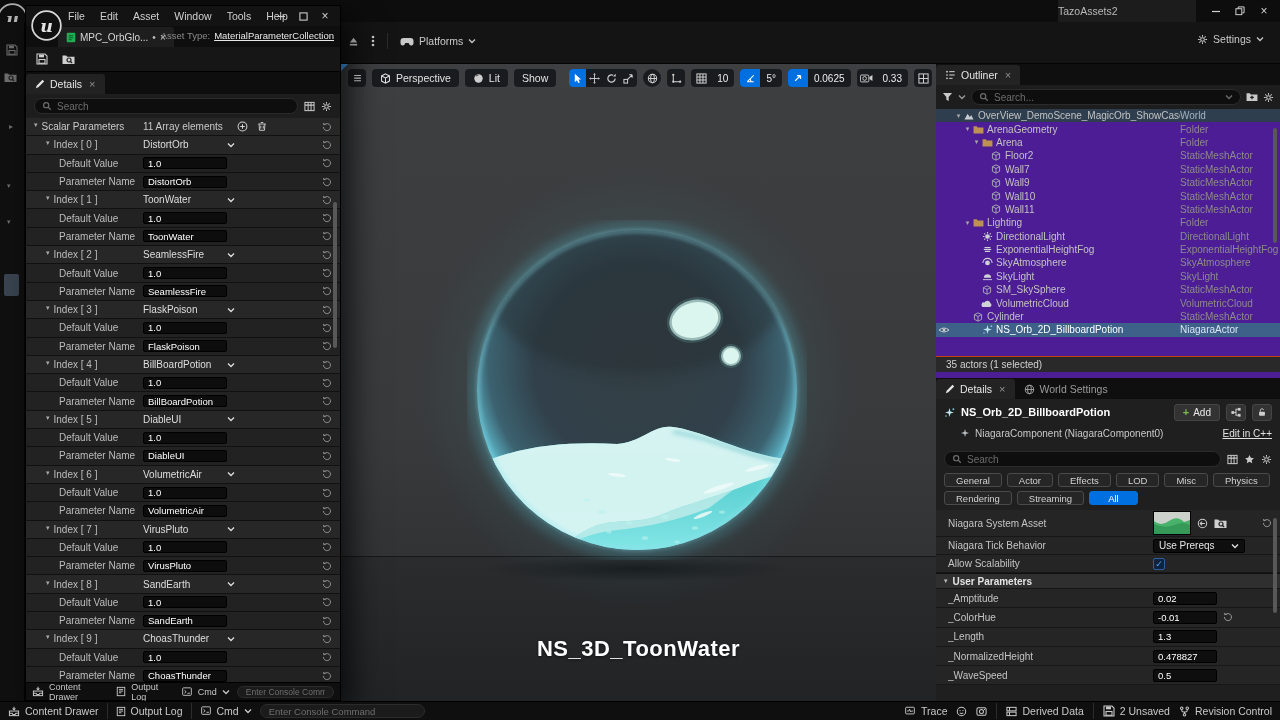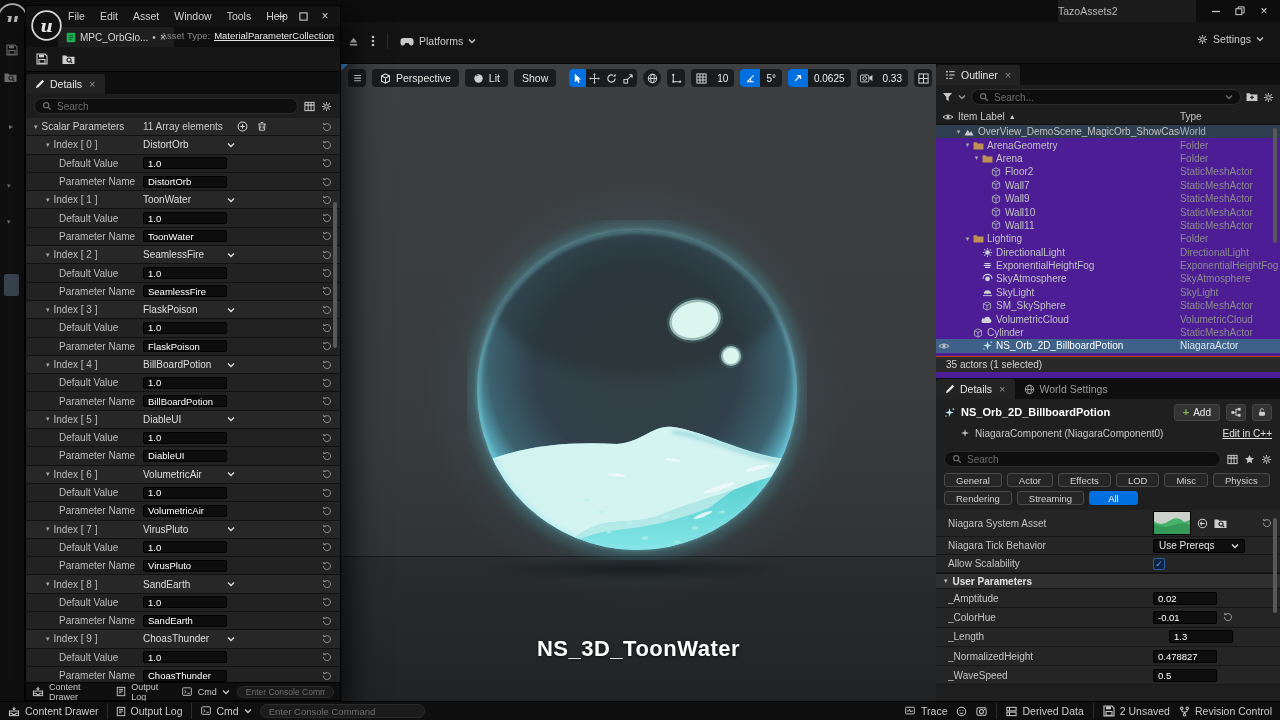--- a/index.html
+++ b/index.html
@@ -117,21 +117,21 @@
 .mpc-tab{height:20px;background:#1e1e1e;border-radius:3px 3px 0 0;display:flex;align-items:center;gap:4px;padding:0 8px;color:#d6d6d6}
 .assettype{position:absolute;right:6px;top:4px;font-size:9.5px;color:#8a8a8a;display:flex;gap:4px;align-items:center}
 .assettype .val{color:#e8e8e8;text-decoration:underline}
 .mpc-toolbar{height:25px;background:#161616;border-bottom:1px solid #000;display:flex;align-items:center;gap:14px;padding:0 10px;color:#d0d0d0}
 .mpc-dtabs{height:22px;background:#0e0e0e;display:flex;align-items:flex-end}
 .mpc-dtabs .tab.active{background:#222}
 .mpc-search{height:24px;display:flex;align-items:center;gap:6px;padding:0 8px;background:#1d1d1d}
 .mpc-content{position:absolute;left:0;top:112px;width:314px;height:566px;overflow:hidden;background:#1b1b1b}
 .mrow{height:18.3px;display:flex;align-items:center;border-bottom:1px solid #111;background:#222;position:relative;padding-right:8px;color:#bdbdbd}
 .mrow.idx{background:#272727}
-.mlabel{width:117px;flex:none;display:flex;align-items:center;gap:4px;overflow:hidden;white-space:nowrap}
+.mlabel{width:117px;flex:none;display:flex;align-items:flex-start;gap:4px;overflow:hidden;white-space:nowrap}
 .mlabel .arr{font-size:7px;color:#a8a8a8}
 .minput{width:84px;height:12px;background:#0d0d0d;border:1px solid #000;border-radius:2px;color:#fff;font-size:9.5px;padding:0 4px;font-family:inherit;flex:none}
 .mdrop{width:92px;display:flex;align-items:center;justify-content:space-between;color:#dedede;flex:none}
 .mreset{margin-left:auto;color:#909090}
 .arricons{display:flex;gap:9px;margin-left:14px;color:#d4d4d4}
 .mpc-bottom{position:absolute;left:0;bottom:0;width:314px;height:18px;background:#0f0f0f;border-top:1px solid #000;display:flex;align-items:center;gap:7px;padding:0 6px;font-size:9px;color:#c6c6c6}
 .mpc-bottom .console{width:100px;height:12px}
 .mpc-bottom .console input{font-size:8.5px}
 </style>
 </head>
@@ -479,31 +479,20 @@
               <path d="M6.5 4v4M4.5 6h4" stroke="#1d1d1d" stroke-width="1.4"></path>
             </svg>
           </span>
         <span class="ic" style="color:#c9c9c9">
             <svg width="11" height="11" viewBox="0 0 12 12" fill="none" stroke="currentColor" stroke-width="1.1">
               <circle cx="6" cy="6" r="2"></circle>
               <path d="M6 1v2M6 9v2M1 6h2M9 6h2M2.5 2.5l1.4 1.4M8.1 8.1l1.4 1.4M9.5 2.5L8.1 3.9M3.9 8.1L2.5 9.5"></path>
             </svg>
           </span>
       </div>
-      <div class="ol-head">
-        <span class="ic">
-            <svg width="12" height="8" viewBox="0 0 12 8">
-              <path d="M1 4Q6 0 11 4 6 8 1 4Z" fill="none" stroke="currentColor"></path>
-              <circle cx="6" cy="4" r="1.4" fill="currentColor"></circle>
-            </svg>
-          </span>
-        <span>Item Label</span>
-        <span style="font-size:7px;color:#cfcfcf">▲</span>
-        <span class="typecol">Type</span>
-      </div>
       <div class="ol-rows">
           <div class="ol-row ctx">
             <span class="eyeslot"></span>
             <span style="width: 2px; flex: 0 0 auto;"></span>
             <span class="arr">▾</span>
             <span class="ic oic ic-world">
               <svg width="12" height="9" viewBox="0 0 12 10">
                 <path d="M1 9.5L4.5 3l2.4 4L8.4 4.4 11 9.5Z" fill="currentColor"></path>
               </svg>
             </span>
@@ -887,21 +876,21 @@
           <div class="prow" style="height: 19.3px;">
             <span class="plabel">_ColorHue</span>
             <input class="pinput" value="-0.01" style="">
             <span class="ic" style="margin-left: 6px; color: rgb(154, 154, 154);">
               <svg width="10" height="10" viewBox="0 0 12 12">
                 <path d="M3 3.2A4.2 4.2 0 1 1 1.8 6" fill="none" stroke="currentColor" stroke-width="1.2"></path>
                 <path d="M1 1l.9 3 3-.9z" fill="currentColor"></path>
               </svg>
             </span>
           </div>
-          <div class="prow" style="height: 19.3px; gap: 16px;">
+          <div class="prow" style="height: 19.3px;">
             <span class="plabel">_Length</span>
             <input class="pinput" value="1.3" style="">
           </div>
           <div class="prow" style="height: 19.3px;">
             <span class="plabel">_NormalizedHeight</span>
             <input class="pinput" value="0.478827" style="">
           </div>
           <div class="prow" style="height: 19.3px;">
             <span class="plabel">_WaveSpeed</span>
             <input class="pinput" value="0.5" style="">

